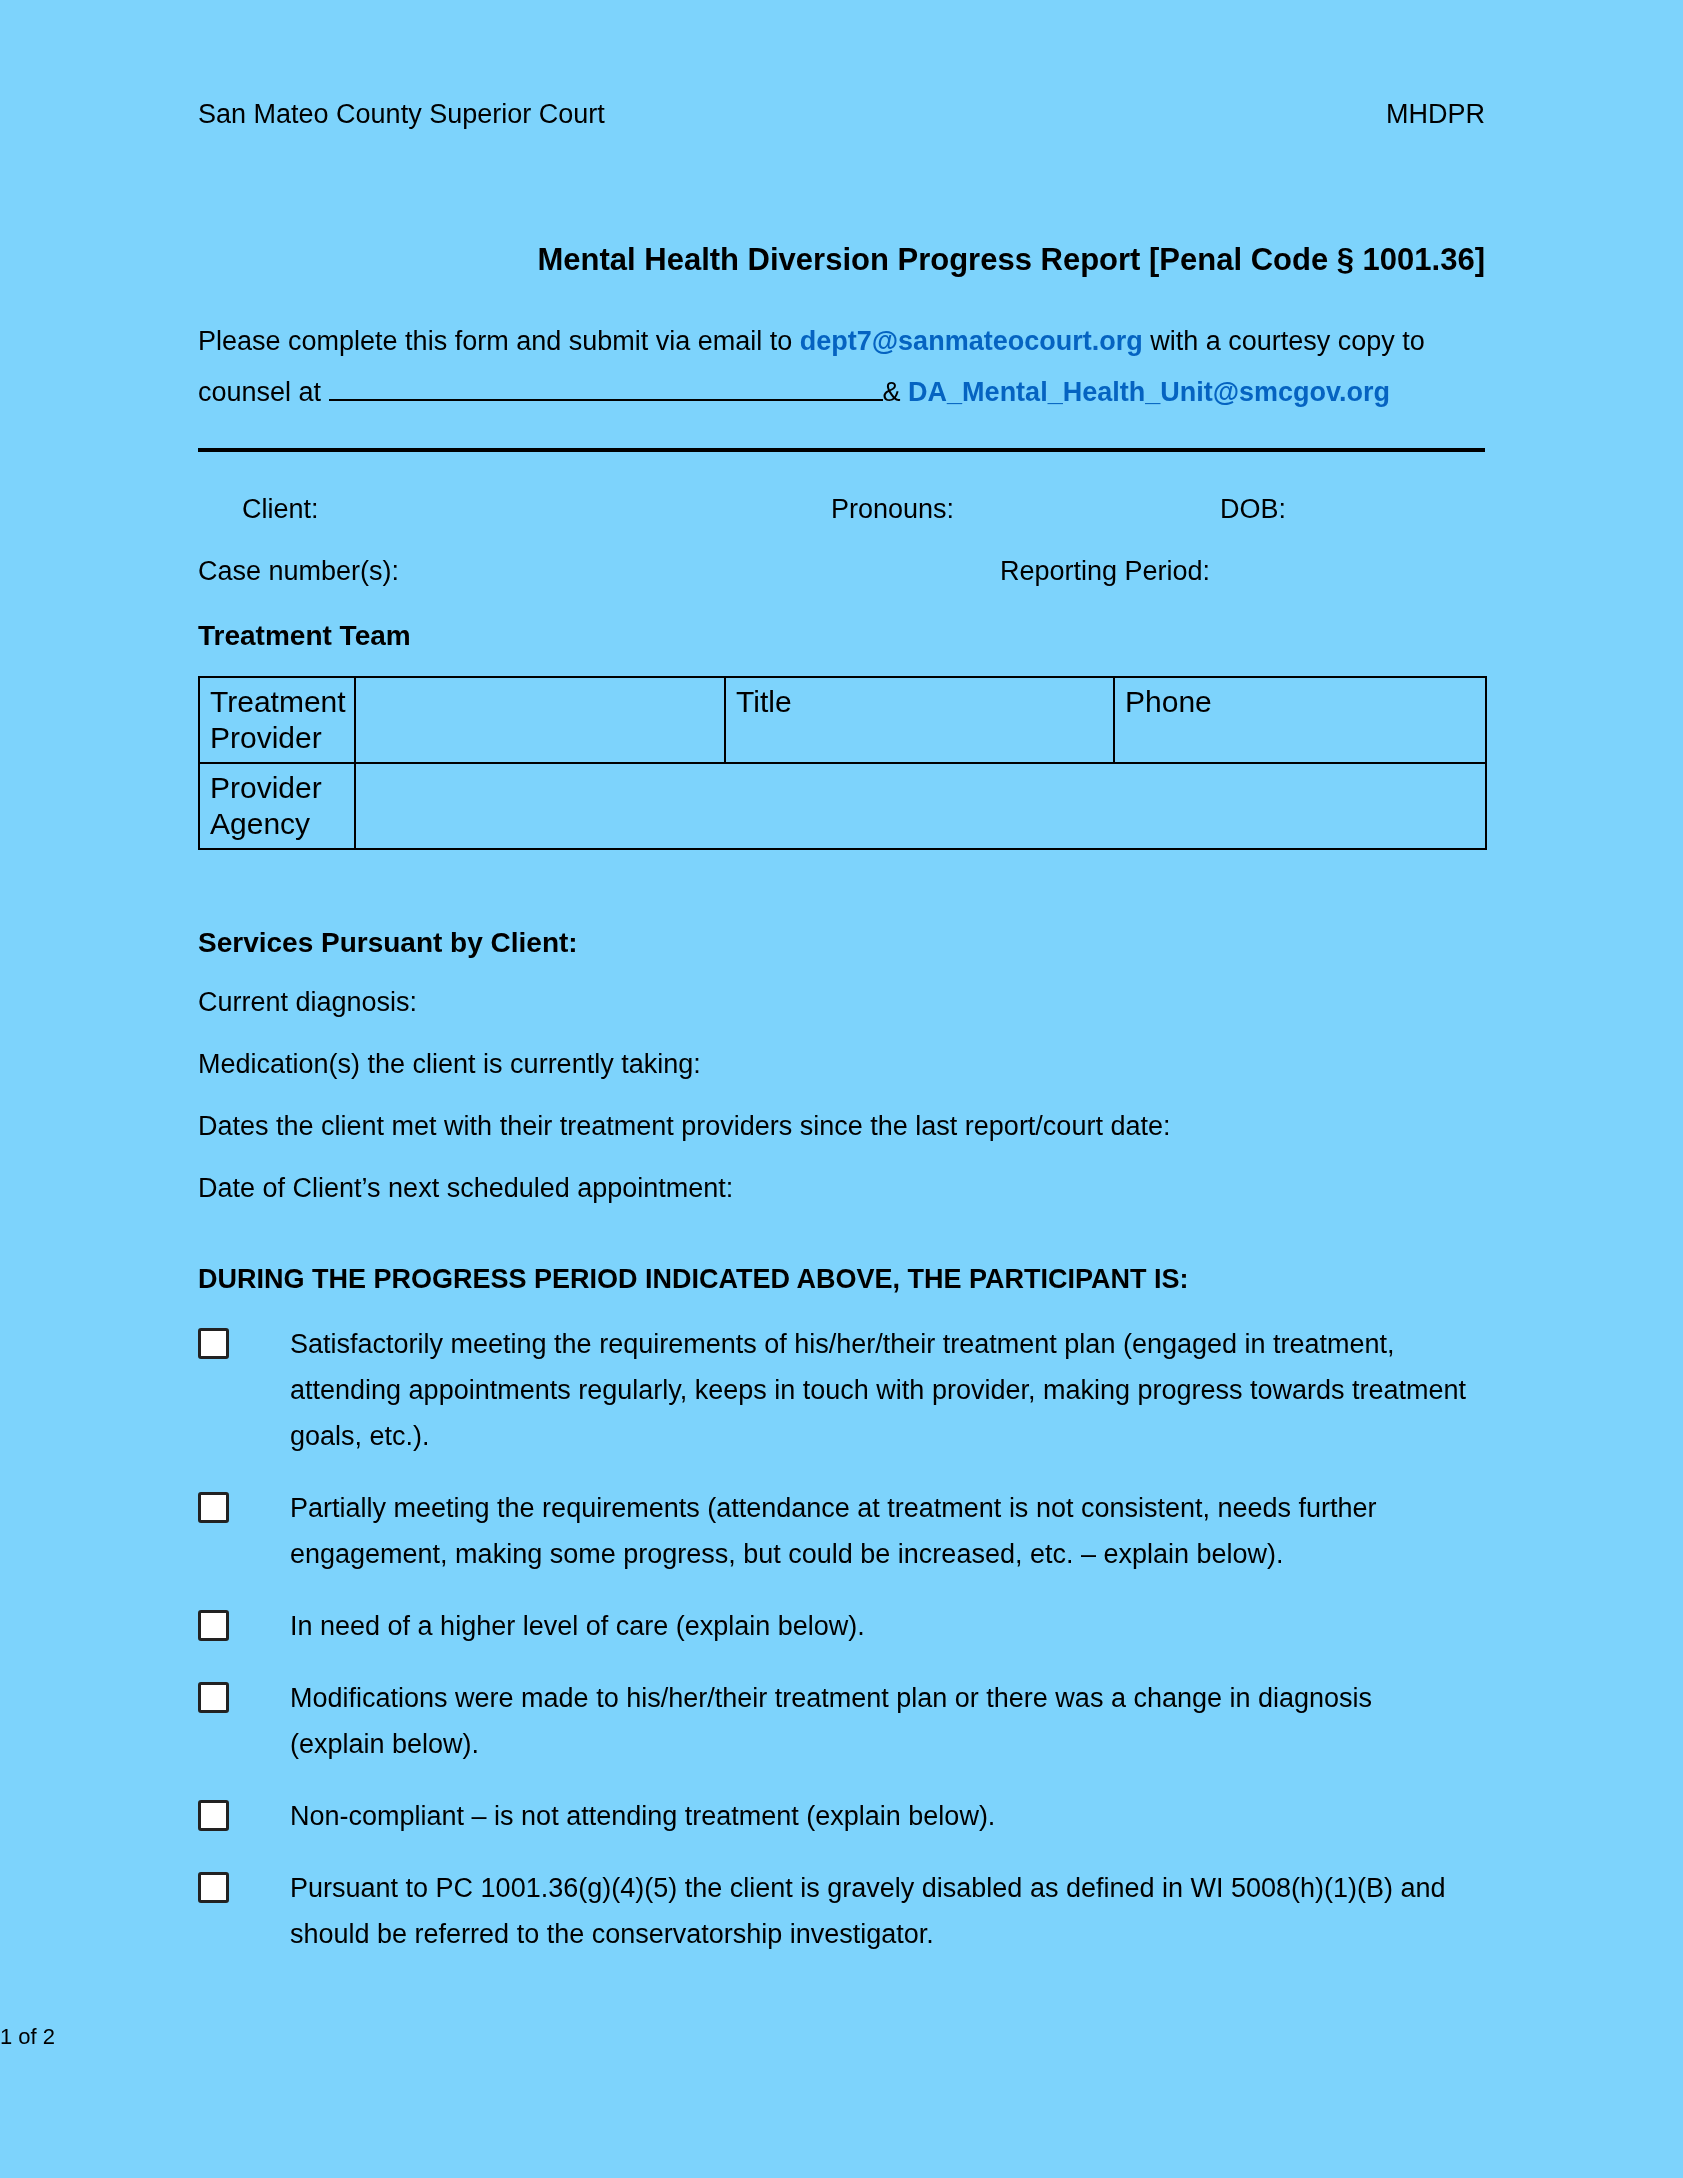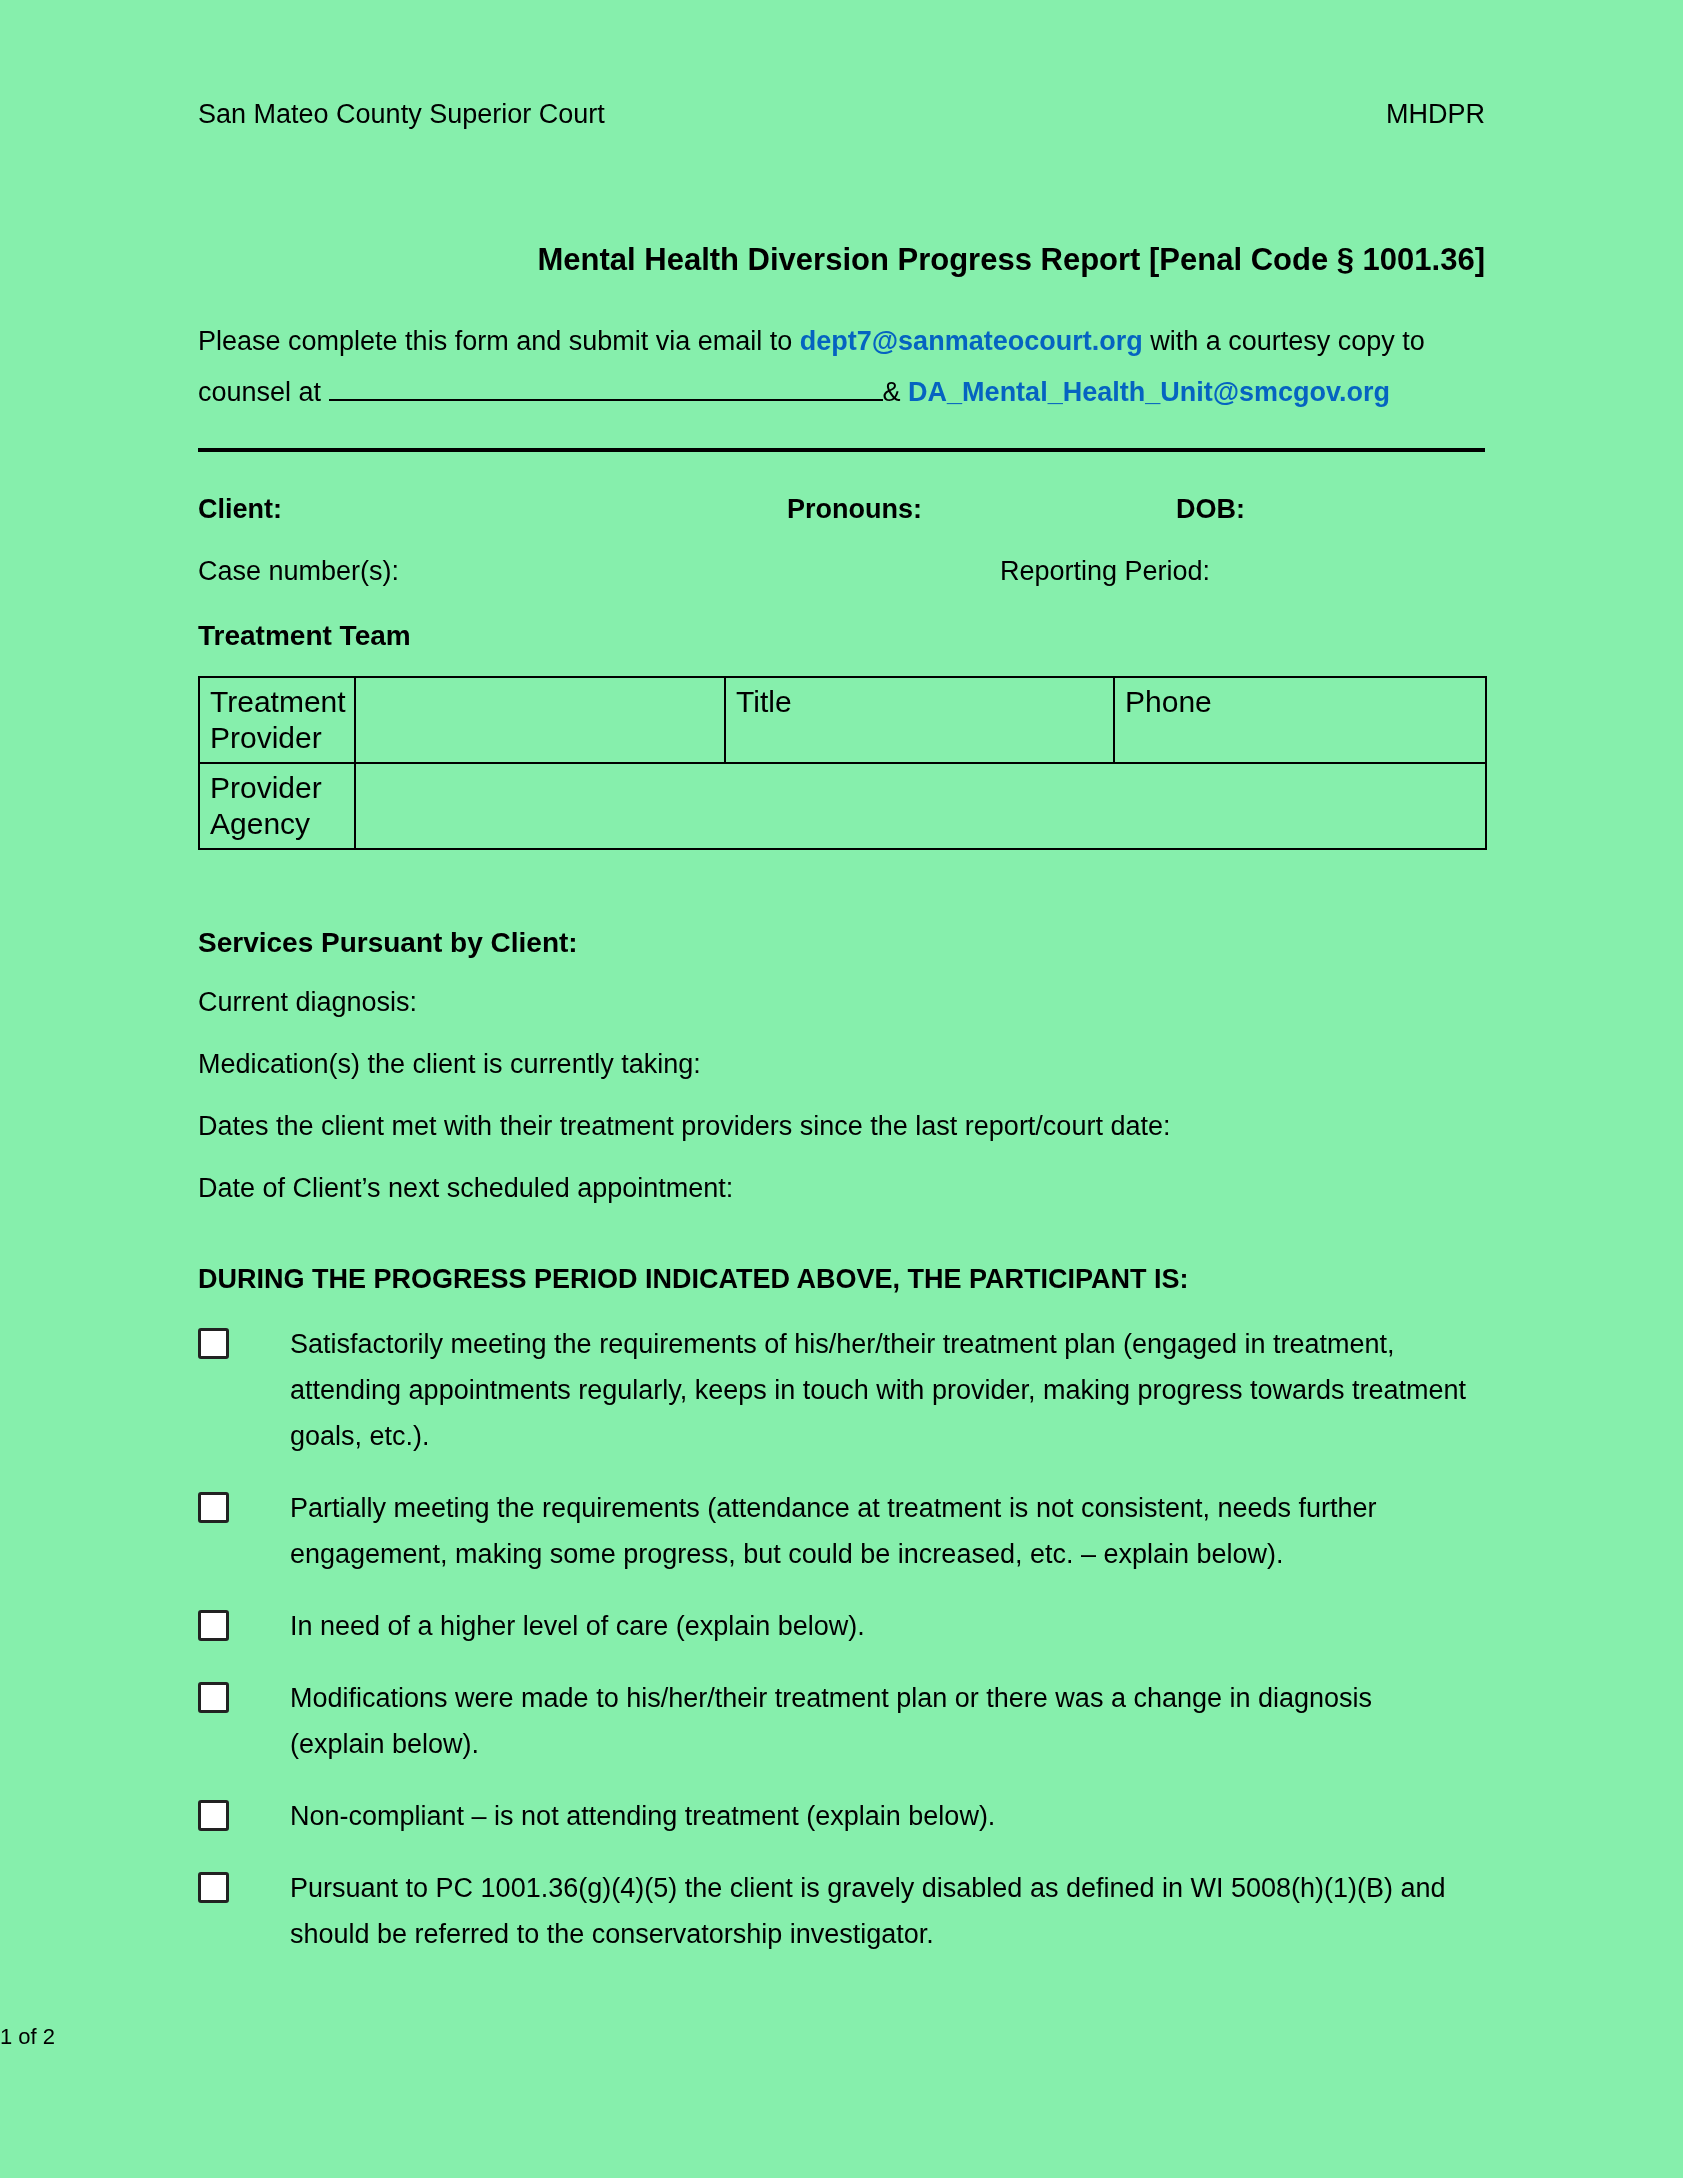--- a/index.html
+++ b/index.html
@@ -6,21 +6,21 @@
   html, body { background: #ffffff; }
   body {
     font-family: "Liberation Sans", "DejaVu Sans", sans-serif;
     color: #000000;
     -webkit-font-smoothing: antialiased;
   }
   .page {
     position: relative;
     width: 1683px;
     height: 2178px;
-    background: #86efac;
+    background: #7dd3fc;
     padding: 99px 198px 0 198px;
     overflow: hidden;
   }
   .content { width: 1287px; }
 
   
   .hdr {
     display: flex;
     justify-content: space-between;
     align-items: baseline;
@@ -65,21 +65,21 @@
 
   
   .field-row {
     position: relative;
     font-size: 27px;
     height: 38px;
   }
   .field-row .f { position: absolute; top: 0; white-space: nowrap; }
   .row-client { margin-top: 42px; }
   .row-case   { margin-top: 24px; }
-  .bold { font-weight: bold; }
+  .bold { font-weight: normal; margin-left: 44px; }
 
   .section-heading {
     margin-top: 26px;
     font-size: 28px;
     font-weight: bold;
   }
 
   
   table.team {
     margin-top: 24px;

